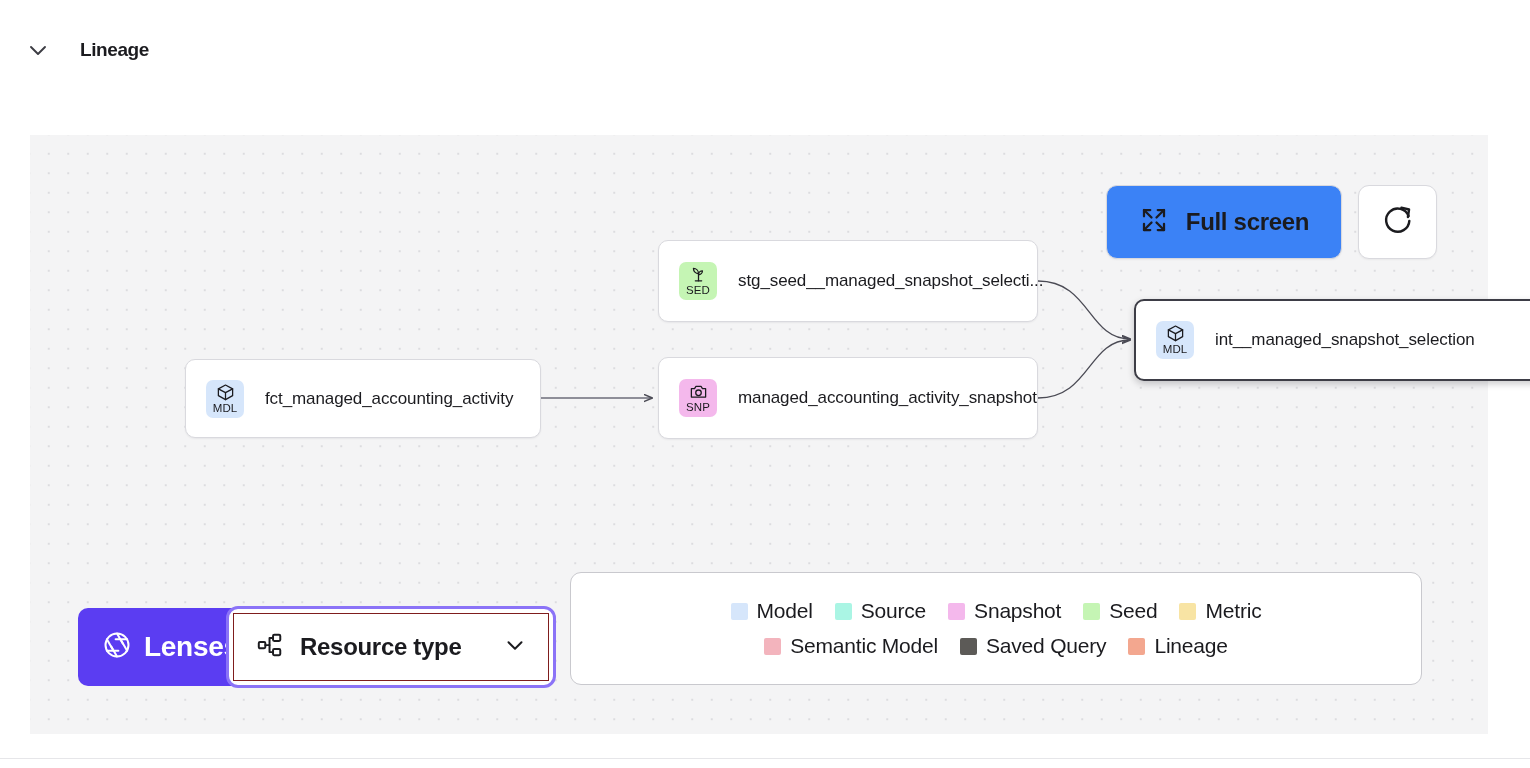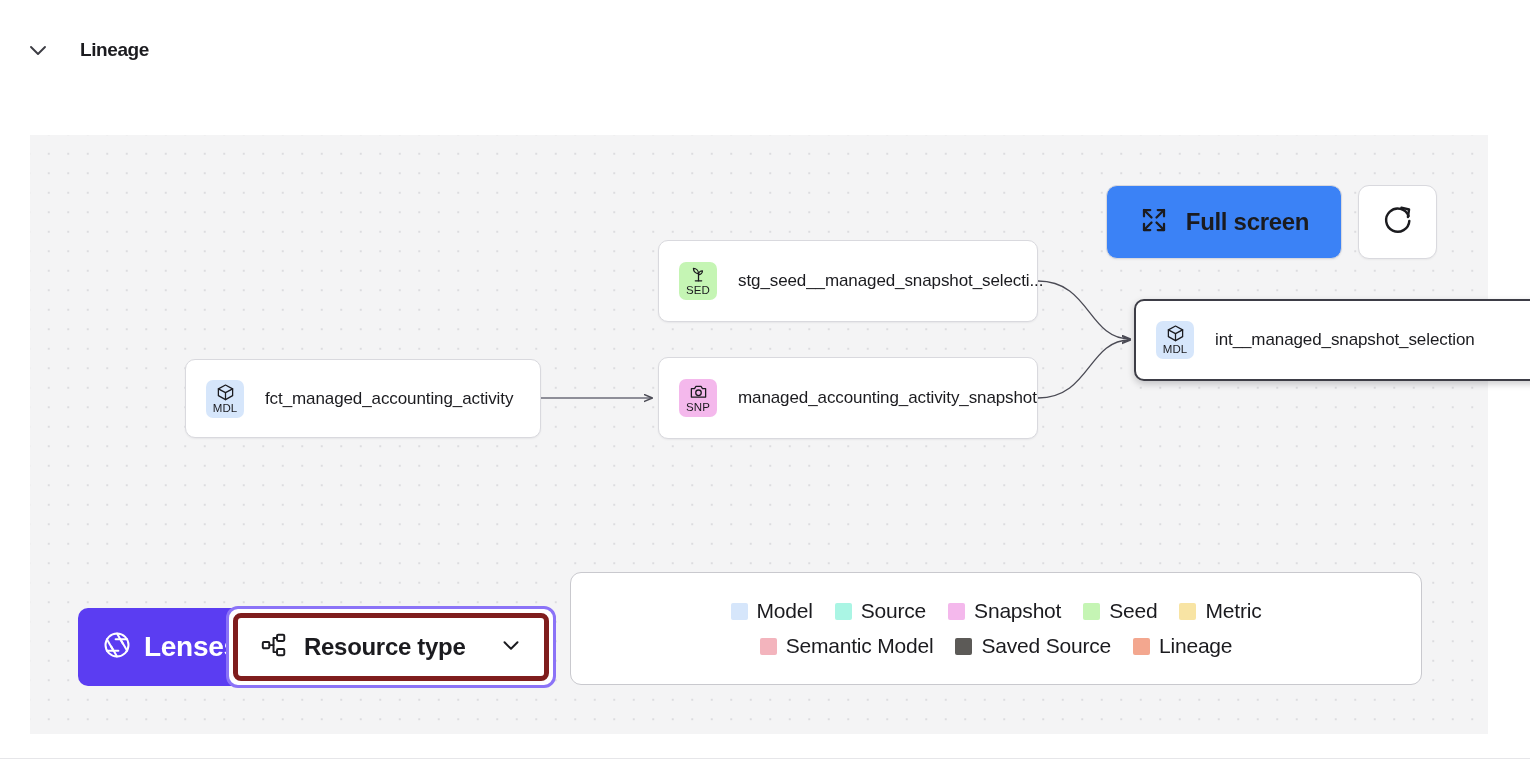--- a/index.html
+++ b/index.html
@@ -144,22 +144,22 @@
     left: 226px; top: 606px;
     width: 330px; height: 82px;
     border: 3px solid #8b73f7;
     border-radius: 12px;
     background: #ffffff;
     padding: 4px;
   }
   .resource-type-btn {
     width: 100%; height: 100%;
     background: #ffffff;
-    border: 5px solid #7f1d1d;
-    border-radius: 8px;
+    border: 1px solid #7f1d1d;
+    border-radius: 0;
     display: flex; align-items: center;
     padding: 0 20px 0 22px;
     gap: 16px;
     cursor: pointer;
   }
   .resource-type-label {
     font-size: 24px;
     font-weight: 700;
     color: #1b1b1f;
     letter-spacing: -0.3px;
@@ -360,21 +360,21 @@
       <span class="legend-text">Metric</span>
     </div>
   </div>
   <div class="legend-row">
     <div class="legend-item">
       <span class="legend-swatch" style="background:#f3b4bd;"></span>
       <span class="legend-text">Semantic Model</span>
     </div>
     <div class="legend-item">
       <span class="legend-swatch" style="background:#5c5a57;"></span>
-      <span class="legend-text">Saved Source</span>
+      <span class="legend-text">Saved Query</span>
     </div>
     <div class="legend-item">
       <span class="legend-swatch" style="background:#f3a78f;"></span>
       <span class="legend-text">Lineage</span>
     </div>
   </div>
 </div>
 
 <div class="bottom-divider"></div>
 

